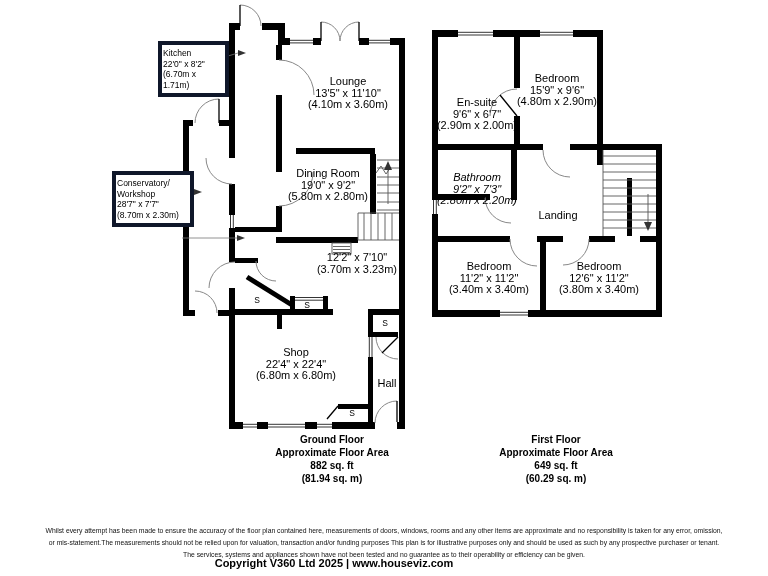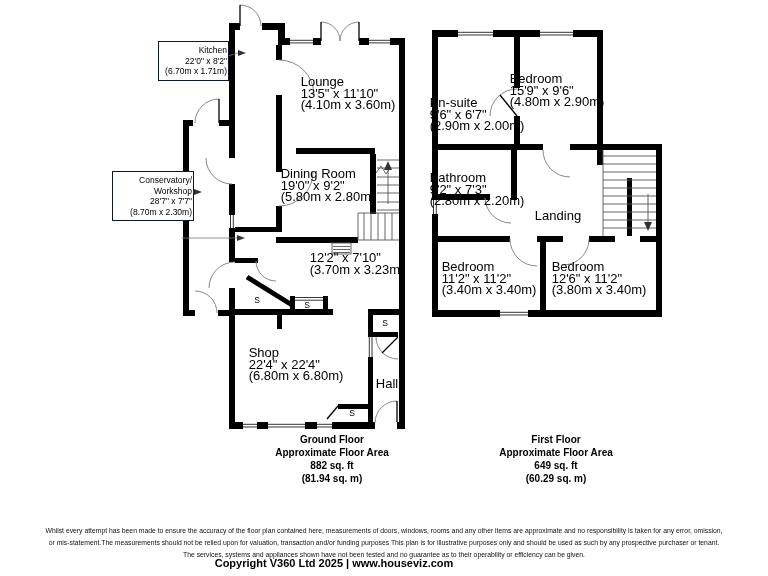--- a/index.html
+++ b/index.html
@@ -1,22 +1,22 @@
 <!DOCTYPE html>
 <html><head>
 <meta charset="utf-8">
 <style>
   html,body{margin:0;padding:0;background:#fff;}
   #page{position:relative;width:768px;height:576px;background:#fff;overflow:hidden;
         font-family:"Liberation Sans",sans-serif;color:#000;}
   #linework{position:absolute;left:0;top:0;}
-  .lbl{position:absolute;transform:translateX(-50%);
-       font-size:13px;line-height:11.5px;white-space:nowrap;color:#000;}
+  .lbl{position:absolute;transform:translateX(-50%);text-align:center;
+       font-size:11px;line-height:11.5px;white-space:nowrap;color:#000;}
   .lbl span{display:block;}
-  .callout{position:absolute;border:1px solid #0f172a;background:#fff;text-align:right;
+  .callout{position:absolute;border:4px solid #0f172a;background:#fff;text-align:left;
            font-size:8.5px;line-height:10.5px;padding:3px 1px;box-sizing:border-box;}
   .callout span{display:block;white-space:pre-line;}
   .s{position:absolute;transform:translate(-50%,-50%);font-size:8.5px;}
   .cap{position:absolute;transform:translateX(-50%);text-align:center;
        font-weight:bold;font-size:10px;line-height:13px;white-space:nowrap;}
   .cap span{display:block;}
   .foot{position:absolute;left:0;width:768px;text-align:center;
         font-size:6.8px;line-height:12px;color:#111;white-space:nowrap;}
   .copyright{position:absolute;left:0;top:557px;width:668px;text-align:center;
              font-weight:bold;font-size:11px;color:#000;}
@@ -272,21 +272,21 @@
   <div class="lbl" style="left:477px;top:97px;">
     <span>En-suite</span>
     <span>9'6" x 6'7"</span>
     <span>(2.90m x 2.00m)</span>
   </div>
   <div class="lbl" style="left:557px;top:73px;">
     <span>Bedroom</span>
     <span>15'9" x 9'6"</span>
     <span>(4.80m x 2.90m)</span>
   </div>
-  <div class="lbl" style="left:477px;top:172px;">
+  <div class="lbl" style="left:477px;top:172px;font-style:italic;">
     <span>Bathroom</span>
     <span>9'2" x 7'3"</span>
     <span>(2.80m x 2.20m)</span>
   </div>
   <div class="lbl" style="left:558px;top:210px;">
     <span>Landing</span>
   </div>
   <div class="lbl" style="left:489px;top:261px;">
     <span>Bedroom</span>
     <span>11'2" x 11'2"</span>

